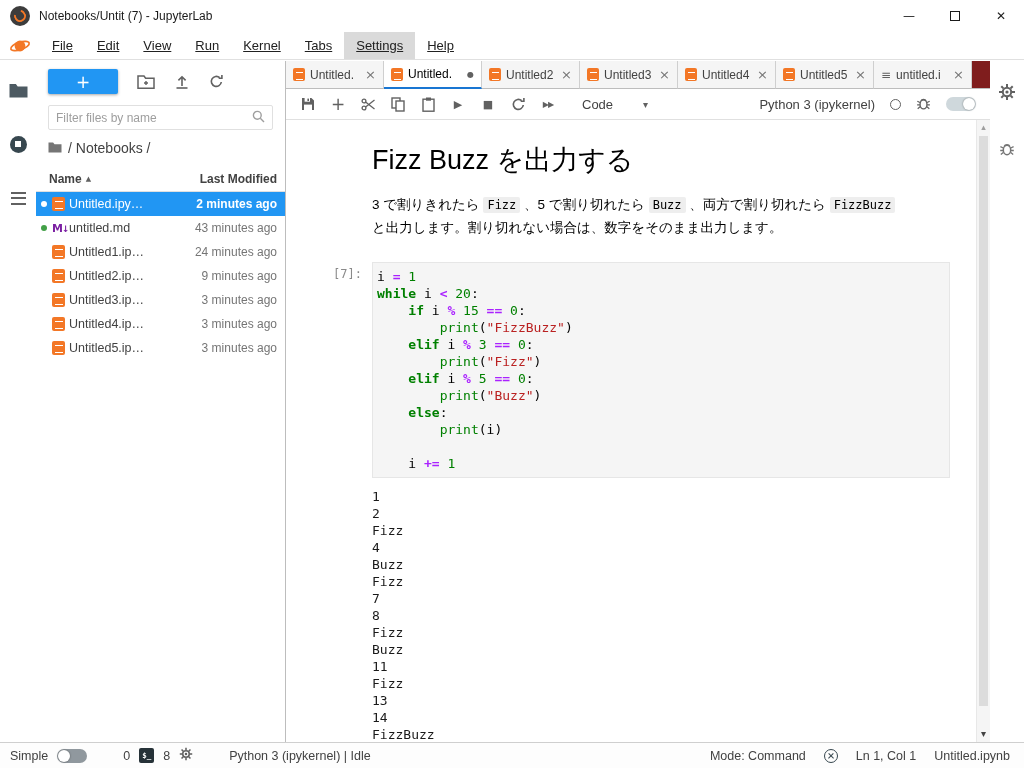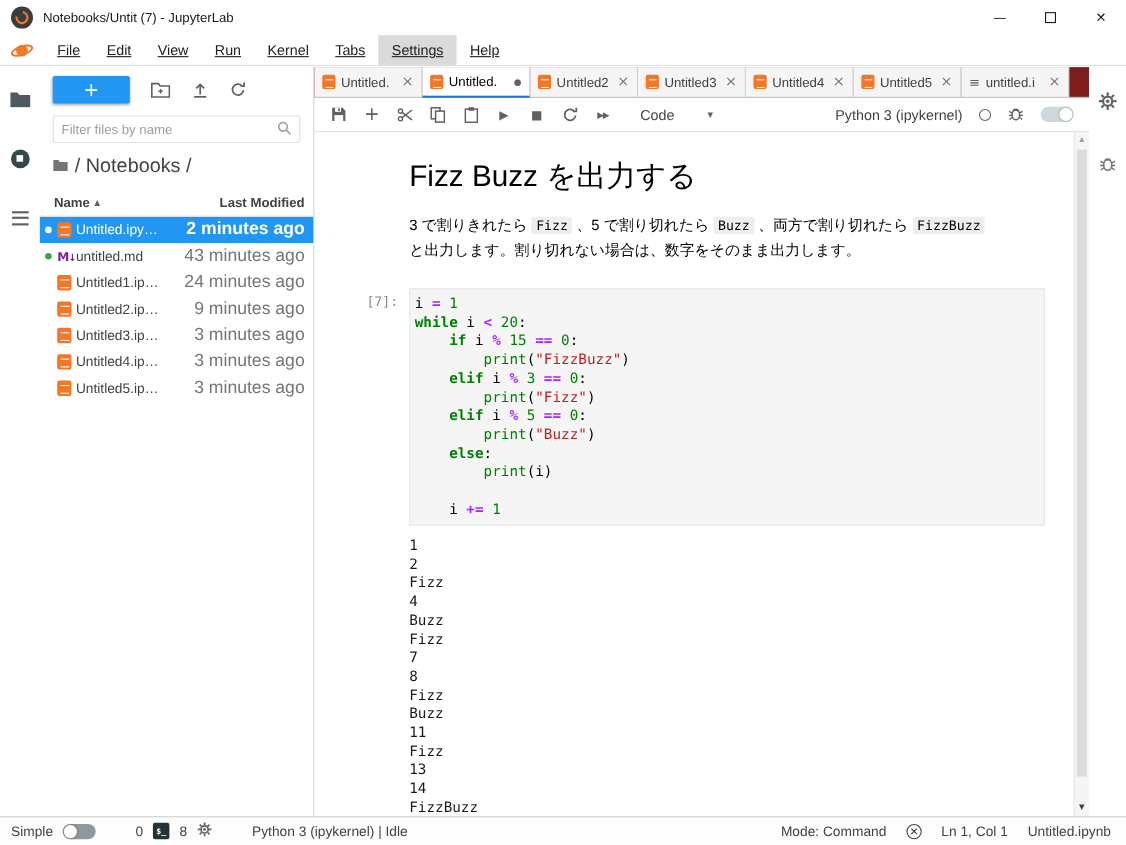--- a/index.html
+++ b/index.html
@@ -38,38 +38,38 @@
   .toc-lines i { width:15px; height:2px; background:#616161; display:block; }
 
   
   .filebrowser { width:250px; border-right:1px solid #bdbdbd; background:#fff; display:flex; flex-direction:column; }
   .fb-toolbar { display:flex; align-items:center; padding:8px 12px 6px 12px; gap:19px; }
   .new-btn { width:70px; height:25px; background:#2196f3; border-radius:2px; color:#fff; display:flex; align-items:center; justify-content:center; font-size:17px; box-shadow:0 1px 3px rgba(0,0,0,.35); }
   .fb-ico { display:flex; align-items:center; justify-content:center; }
   .fb-filter { margin:5px 12px 0 12px; border:1px solid #e0e0e0; border-radius:2px; height:25px; display:flex; align-items:center; padding:0 7px; background:#fff; }
   .fb-filter input { flex:1; border:none; outline:none; font-size:12px; color:#424242; font-family:inherit; }
   .fb-filter input::placeholder { color:#9e9e9e; }
-  .fb-crumb { padding:10px 12px 4px 12px; font-size:18px; color:#424242; display:flex; align-items:center; gap:6px; }
+  .fb-crumb { padding:10px 12px 4px 12px; font-size:14px; color:#424242; display:flex; align-items:center; gap:6px; }
   .fb-header { display:flex; align-items:center; margin-top:8px; padding:4px 8px 5px 13px; border-bottom:1px solid #e0e0e0; font-size:12px; font-weight:bold; color:#424242; }
   .fb-h-name { flex:1; display:flex; align-items:center; gap:4px; }
   .sort-arrow { font-size:7px; color:#616161; }
   .file-list { flex:1; overflow:hidden; }
   .file-row { display:flex; align-items:center; height:24px; padding:0 8px 0 5px; font-size:12.5px; color:#424242; }
   .file-row.selected { background:#2196f3; color:#fff; }
   .f-dot { width:11px; flex:0 0 11px; display:flex; align-items:center; }
   .dot { width:6px; height:6px; border-radius:50%; display:inline-block; }
   .dot-light { background:#fff; }
   .dot-green { background:#43a047; }
   .f-icon { width:17px; flex:0 0 17px; display:flex; align-items:center; }
   .nb-ic { width:13px; height:14px; background:#f37726; border-radius:2px; display:inline-block; position:relative; }
   .nb-ic::after { content:""; position:absolute; left:2.5px; right:2.5px; top:4px; height:6px; border-top:1.5px solid #fff; border-bottom:1.5px solid #fff; }
   .md-ic { color:#7b1fa2; font-weight:bold; font-size:11px; letter-spacing:-1px; }
   .md-dn { font-size:9px; }
   .f-name { flex:1; white-space:nowrap; overflow:hidden; }
-  .f-mod { font-size:16px; color:#757575; white-space:nowrap; }
+  .f-mod { font-size:12px; color:#757575; white-space:nowrap; }
   .file-row.selected .f-mod { color:#fff; font-weight:bold; }
 
   
   .workspace { flex:1; min-width:0; display:flex; flex-direction:column; background:#fff; }
   .tabbar { height:28px; display:flex; background:#7f1d1d; }
   .tab { width:98px; flex:0 0 auto; height:28px; display:flex; align-items:center; gap:5px; padding:0 7px; font-size:12px; color:#424242; background:#f5f5f5; border-right:1px solid #cfcfcf; border-bottom:1px solid #bdbdbd; cursor:default; }
   .tab.active { background:#fff; color:#000; border-bottom:2px solid #1976d2; }
   .tab .nb-ic { width:12px; height:13px; flex:0 0 12px; }
   .tab-icon { display:flex; align-items:center; color:#616161; font-size:12px; }
   .tab-label { flex:1; white-space:nowrap; overflow:hidden; }

